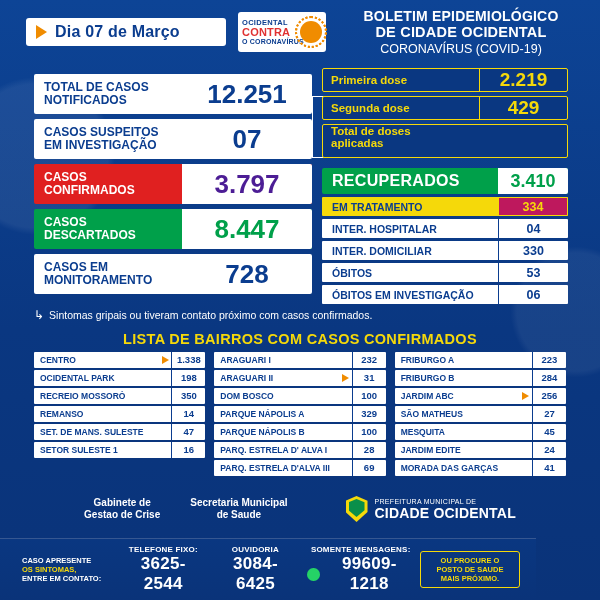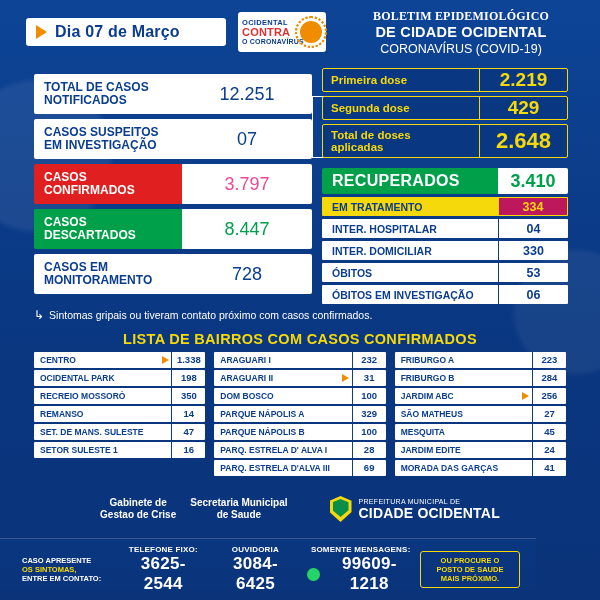--- a/index.html
+++ b/index.html
@@ -42,41 +42,41 @@
     background:#f08c00;
   }
   .virus::before, .virus::after{
     content:""; position:absolute; left:50%; top:50%; width:28px;height:28px;
     transform:translate(-50%,-50%); border-radius:50%;
     border:2px dotted #f08c00;
   }
   .title-block {
     position:absolute; left:332px; top:8px; width:258px; text-align:center; color:#fff;
   }
-  .title-block .t1 { font-size:12px; font-weight:bold; line-height:16px; letter-spacing:.2px;font-family:Liberation Serif, serif; }
+  .title-block .t1 { font-size:14px; font-weight:bold; line-height:16px; letter-spacing:.2px; }
   .title-block .t2 { font-size:14.5px; font-weight:bold; line-height:16px; letter-spacing:.2px; }
   .title-block .t3 { font-size:12.5px; line-height:16px; margin-top:1px; }
 
   
   .left-col { position:absolute; left:34px; top:74px; width:278px; }
   .lrow { display:flex; height:40px; margin-bottom:5px; border-radius:2px; overflow:hidden; }
   .lrow .lbl {
     width:148px; display:flex; flex-direction:column; justify-content:center;
     padding-left:10px; font-size:12px; font-weight:bold; line-height:13px;
   }
   .lrow .val {
     flex:1; display:flex; align-items:center; justify-content:center;
-    font-size:18px; font-weight:normal;
+    font-size:26px; font-weight:bold;
   }
   .white { background:#ffffff; }
   .white .lbl { color:#0b3d8f; }
   .white .val { color:#0b3d8f; }
   .red { background:#e02020; }
   .red .lbl { color:#ffffff; }
-  .red .val { background:#ffffff; color:#ec4899; }
+  .red .val { background:#ffffff; color:#4c1d95; }
   .green { background:#00a04a; }
   .green .lbl { color:#ffffff; }
   .green .val { background:#ffffff; color:#00a04a; }
 
   .note {
     position:absolute; left:34px; top:308px; width:440px;
     color:#ffffff; font-size:10.5px; display:flex; align-items:center; gap:5px;
   }
   .note .arrow-l { color:#ffffff; font-size:12px; }
 
@@ -88,21 +88,21 @@
   }
   .dose-row .dl {
     width:112px; display:flex; align-items:center; padding-left:8px;
     color:#f5d90a; font-size:11.5px; font-weight:bold;
   }
   .dose-row .dv {
     flex:1; display:flex; align-items:center; justify-content:center;
     color:#f5d90a; font-size:19px; font-weight:bold;
     border-left:1.5px solid #f5d90a;
   }
-  .dose-total { height:34px; }
+  .dose-total { height:34px;flex-direction:column; }
   .dose-total .dl { flex-direction:column; align-items:flex-start; justify-content:center; line-height:12px; }
   .dose-total .dv { font-size:22px; }
 
   .rec-row {
     display:flex; height:26px; margin-top:10px; border-radius:2px; overflow:hidden;
     background:#00a04a;
   }
   .rec-row .rl {
     flex:1; display:flex; align-items:center; padding-left:10px;
     color:#ffffff; font-size:16px; font-weight:bold; letter-spacing:.3px;
@@ -166,21 +166,21 @@
   }
   .nrow .nv {
     width:34px; color:#0b3d8f; font-size:9.5px; font-weight:bold;
     display:flex; align-items:center; justify-content:center;
     border-left:1px solid #0b3d8f; height:100%;
   }
 
   
   .sign-row {
     position:absolute; left:0; top:496px; width:600px;
-    display:flex; align-items:center; justify-content:center; gap:14px; color:#ffffff;
+    display:flex; align-items:center; justify-content:center; gap:30px; color:#ffffff;
   }
   .sign {
     text-align:center; font-size:10px; font-weight:bold; line-height:12px;
   }
   .pref { display:flex; align-items:center; gap:7px;padding-left:28px; }
   .shield {
     width:22px;height:26px; background:#f5d90a;
     clip-path:polygon(50% 0,100% 18%,100% 62%,50% 100%,0 62%,0 18%);
     position:relative;
   }

